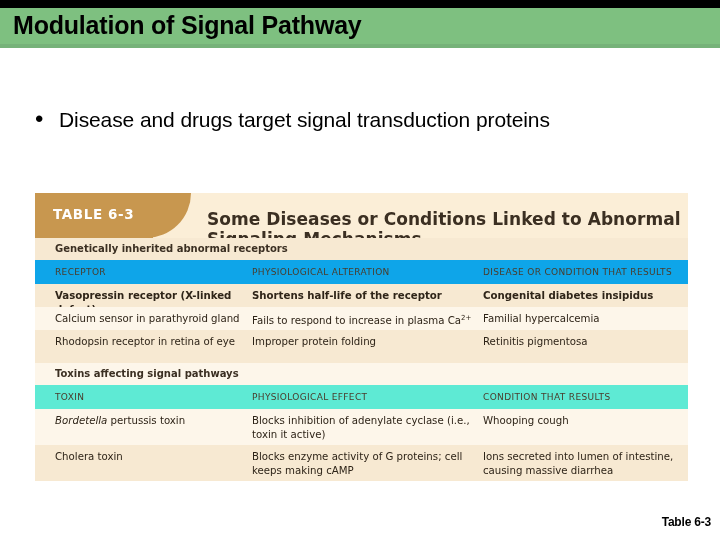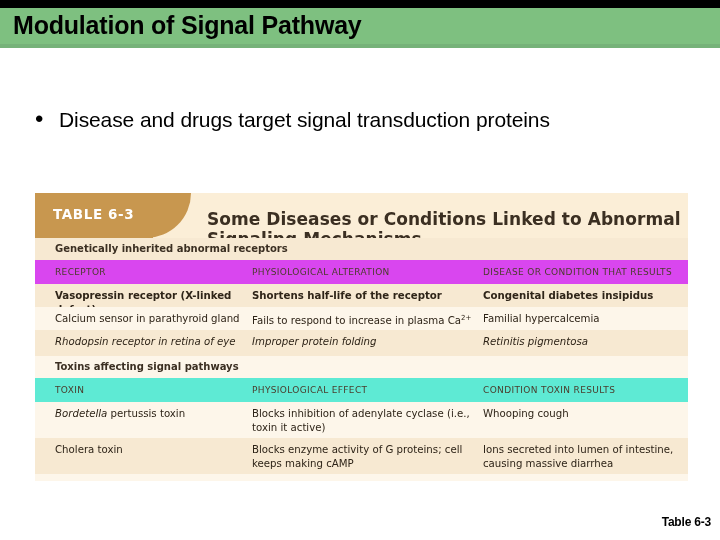--- a/index.html
+++ b/index.html
@@ -67,21 +67,21 @@
 
   .section-band{
     height:22px;background:#f7e9d2;position:relative;
   }
   .section-band .lbl{
     position:absolute;left:20px;top:5px;
     font-size:10px;font-weight:bold;color:#3b2f22;
   }
 
   .colhead-row{
-    height:24px;background:#d946ef;position:relative;
+    height:24px;background:#0ea5e9;position:relative;
   }
   .colhead-row .c{
     position:absolute;top:7px;
     font-size:9px;color:#4a3c2c;letter-spacing:0.35px;white-space:nowrap;
   }
 
   .data-row{position:relative;}
   .data-row.shade{background:#f7e9d2;}
   .data-row.plain{background:#fdf6ea;}
   .data-row .c{
@@ -141,34 +141,34 @@
     <div class="c c2">Shortens half-life of the receptor</div>
     <div class="c c3">Congenital diabetes insipidus</div>
   </div>
 
   <div class="data-row plain" style="height:23px;">
     <div class="c c1">Calcium sensor in parathyroid gland</div>
     <div class="c c2"><span>Fails to respond to increase in plasma Ca</span><sup>2+</sup></div>
     <div class="c c3">Familial hypercalcemia</div>
   </div>
 
-  <div class="data-row shade" style="height:26px;font-style:italic;">
+  <div class="data-row shade" style="height:33px;">
     <div class="c c1">Rhodopsin receptor in retina of eye</div>
     <div class="c c2">Improper protein folding</div>
     <div class="c c3">Retinitis pigmentosa</div>
   </div>
 
   <div class="section-band" style="background:#fdf6ea;">
     <div class="lbl">Toxins affecting signal pathways</div>
   </div>
 
   <div class="colhead-row" style="background:#5eead4;">
     <div class="c c1">TOXIN</div>
     <div class="c c2">PHYSIOLOGICAL EFFECT</div>
-    <div class="c c3">CONDITION TOXIN RESULTS</div>
+    <div class="c c3">CONDITION THAT RESULTS</div>
   </div>
 
   <div class="data-row plain" style="height:36px;">
     <div class="c c1"><span class="ital">Bordetella</span><span> pertussis toxin</span></div>
     <div class="c c2">Blocks inhibition of adenylate cyclase (i.e., toxin it active)</div>
     <div class="c c3">Whooping cough</div>
   </div>
 
   <div class="data-row shade" style="height:36px;">
     <div class="c c1">Cholera toxin</div>

